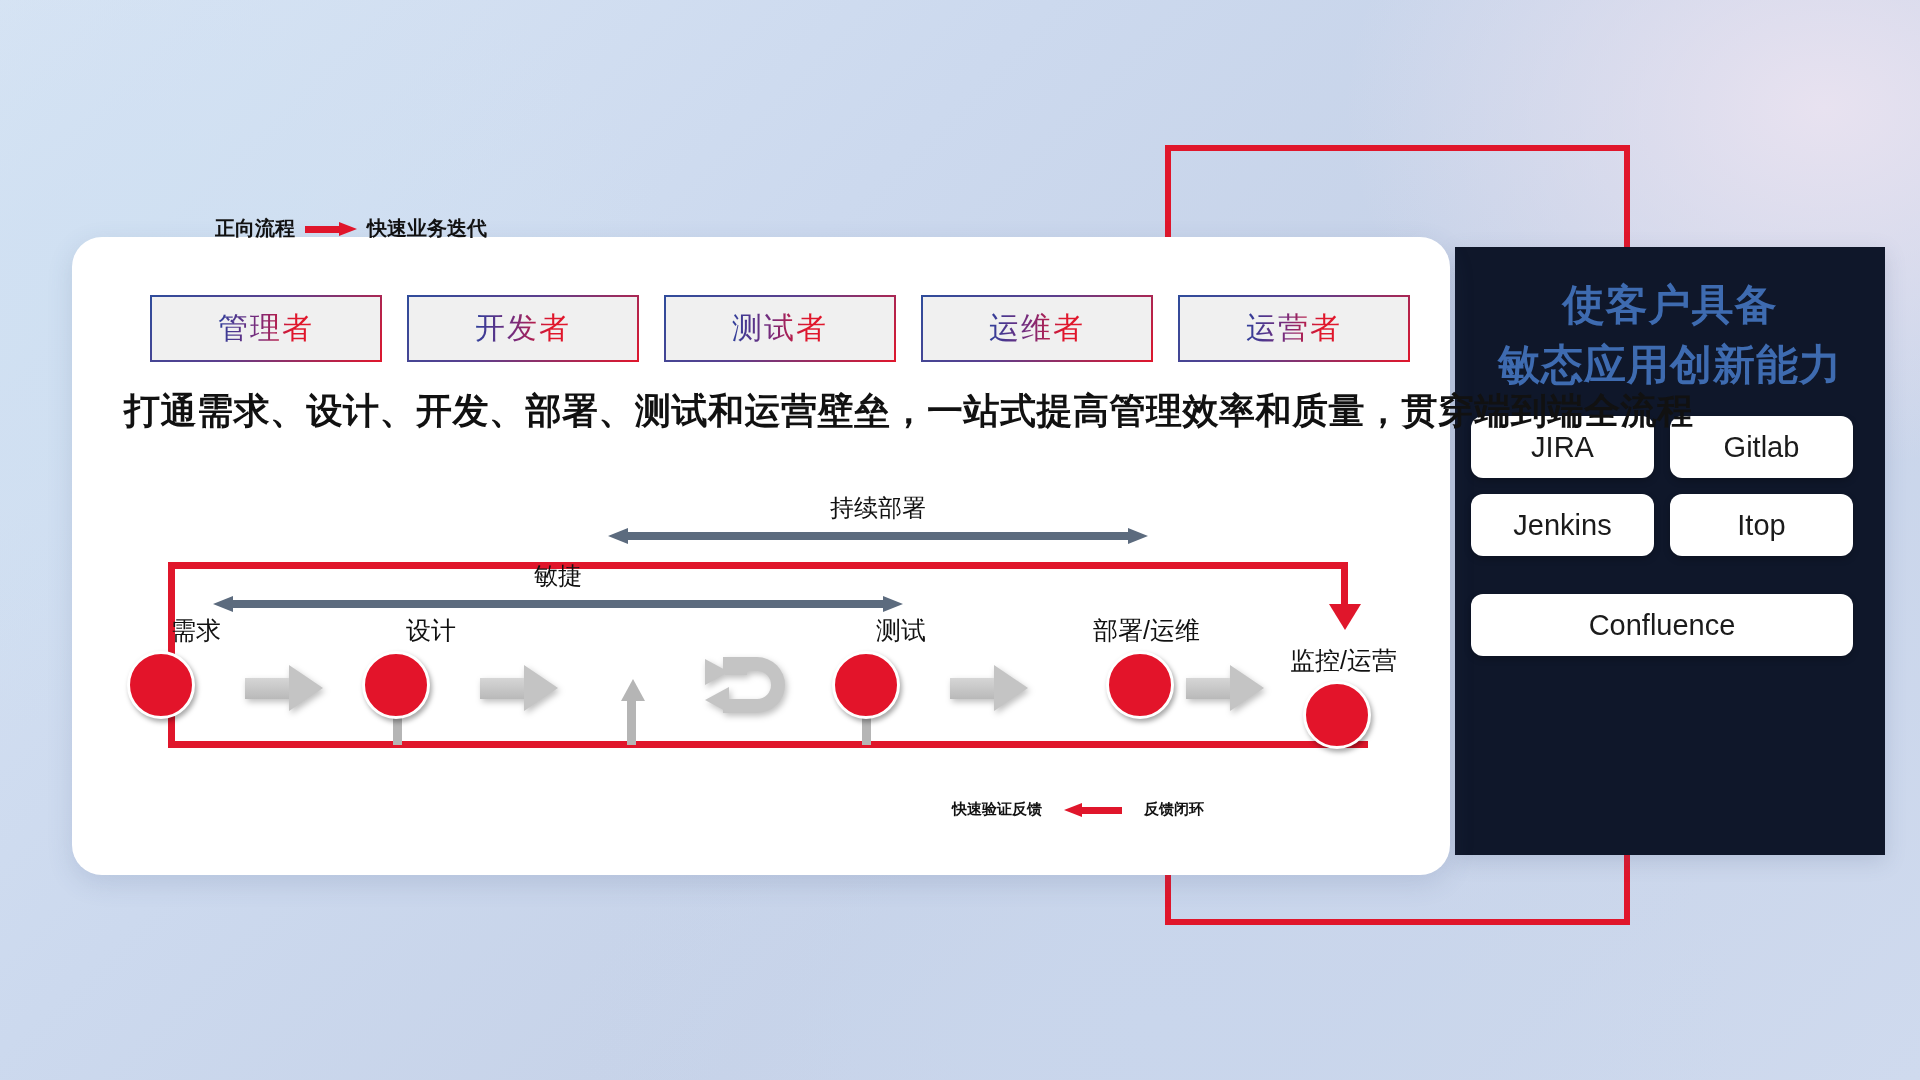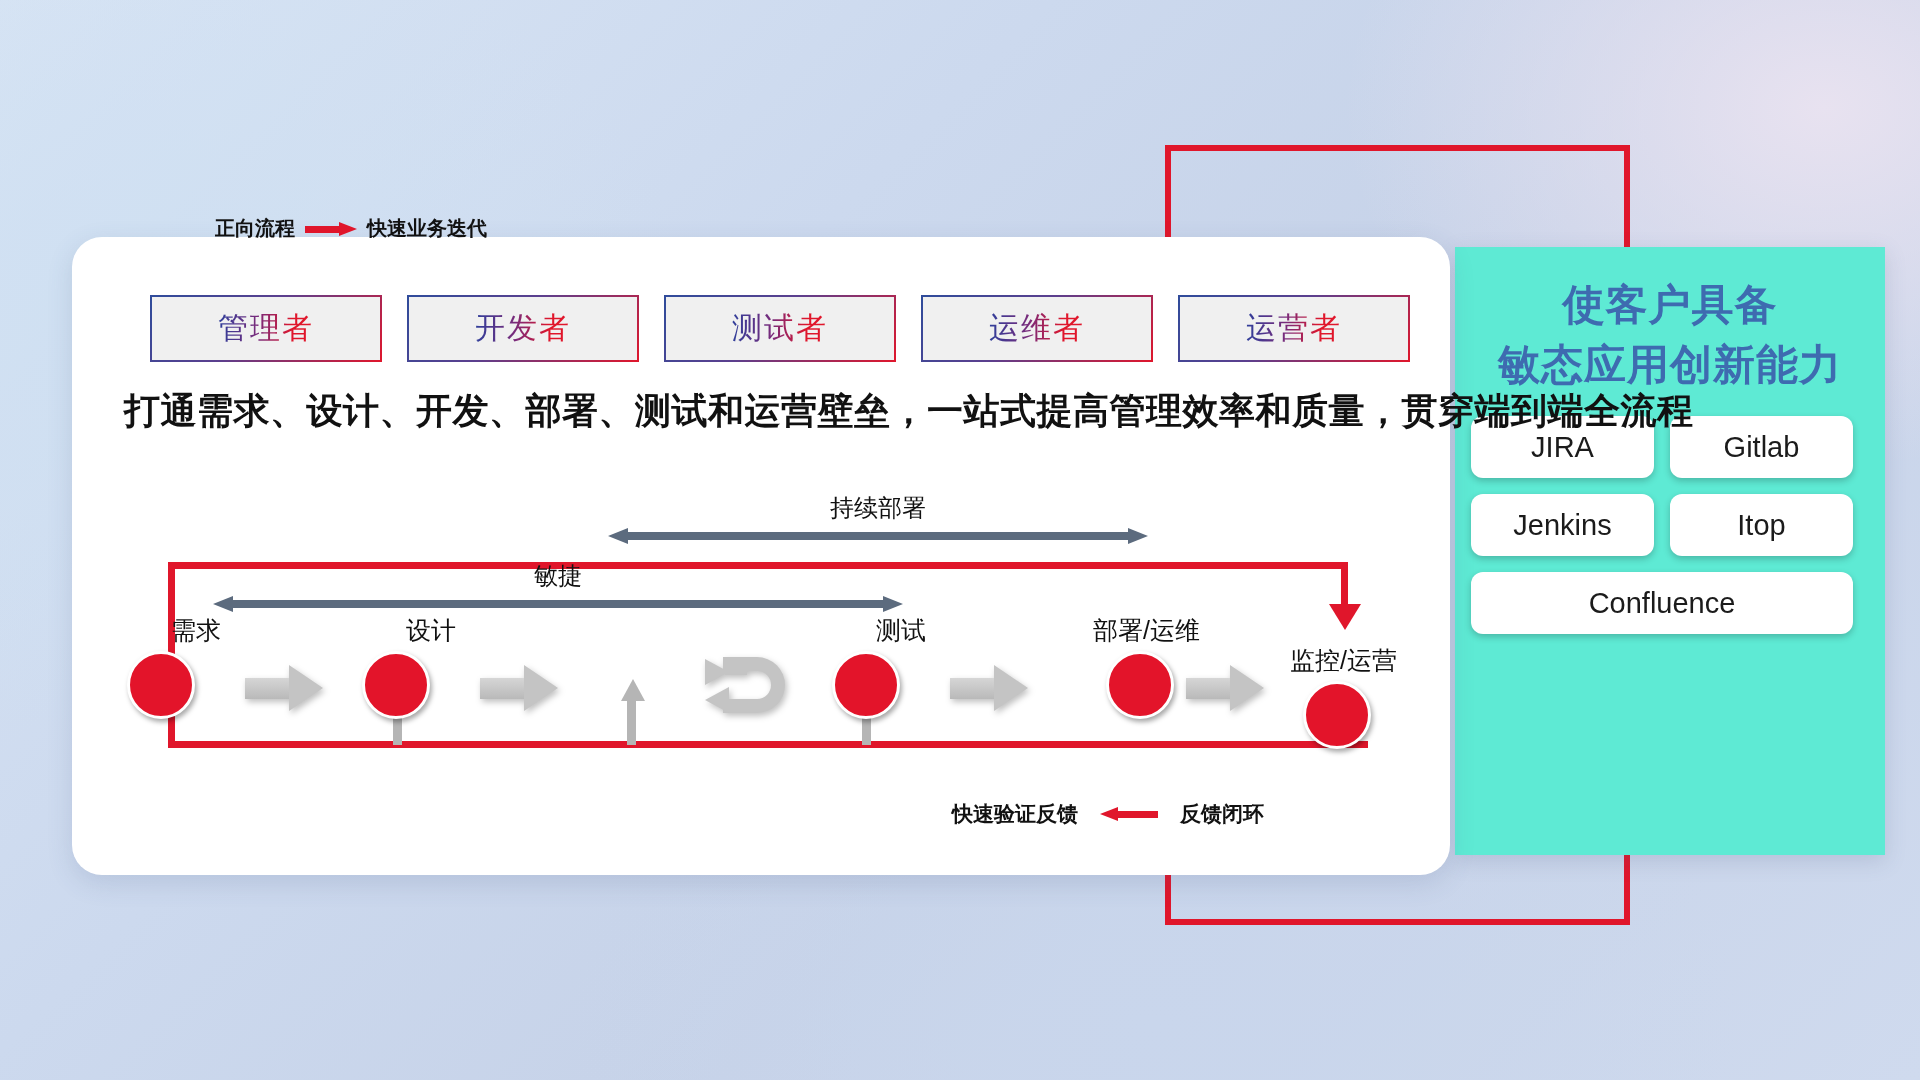--- a/index.html
+++ b/index.html
@@ -190,50 +190,50 @@
     position:absolute;left:0;bottom:0px;width:0;height:0;
     border-top:13px solid transparent;border-bottom:13px solid transparent;
     border-right:24px solid #c4c4c4;
   }
   .gloop .s1{position:absolute;left:20px;top:13px;width:22px;height:5px;background:#c4c4c4;}
 
   
   .legend-fb{
     position:absolute;left:952px;top:800px;
     display:flex;align-items:center;gap:22px;
-    font-size:21px;font-weight:700;color:#111;white-space:nowrap;
+    font-size:15px;font-weight:700;color:#111;white-space:nowrap;
     z-index:6;
   }
 
   
   .side-panel{
     position:absolute;
     left:1455px;top:247px;width:430px;height:608px;
-    background:#5eead4;
+    background:#0f172a;
     box-shadow:0 6px 20px rgba(70,90,130,.18);
     z-index:3;
   }
   .side-head{
     padding-top:28px;text-align:center;
     color:#3e6bb0;font-size:42px;font-weight:700;line-height:1.42;
     letter-spacing:1px;
   }
   .tool-grid{
     margin:22px 16px 0 16px;
     display:flex;flex-wrap:wrap;gap:16px;
   }
   .tool-box{
     background:#ffffff;border-radius:12px;
     height:62px;
     display:flex;align-items:center;justify-content:center;
     font-size:29px;font-weight:400;color:#1b1b1b;
     box-shadow:0 3px 7px rgba(0,0,0,.22);
     flex:0 0 183px;
   }
-  .tool-box.wide{flex:0 0 382px;}
+  .tool-box.wide{flex:0 0 382px;margin-top:22px;}
 </style>
 </head>
 <body>
 
 <div id="stage">
 
   <div class="red-frame"></div>
 
   <div class="side-panel">
     <div class="side-head">

